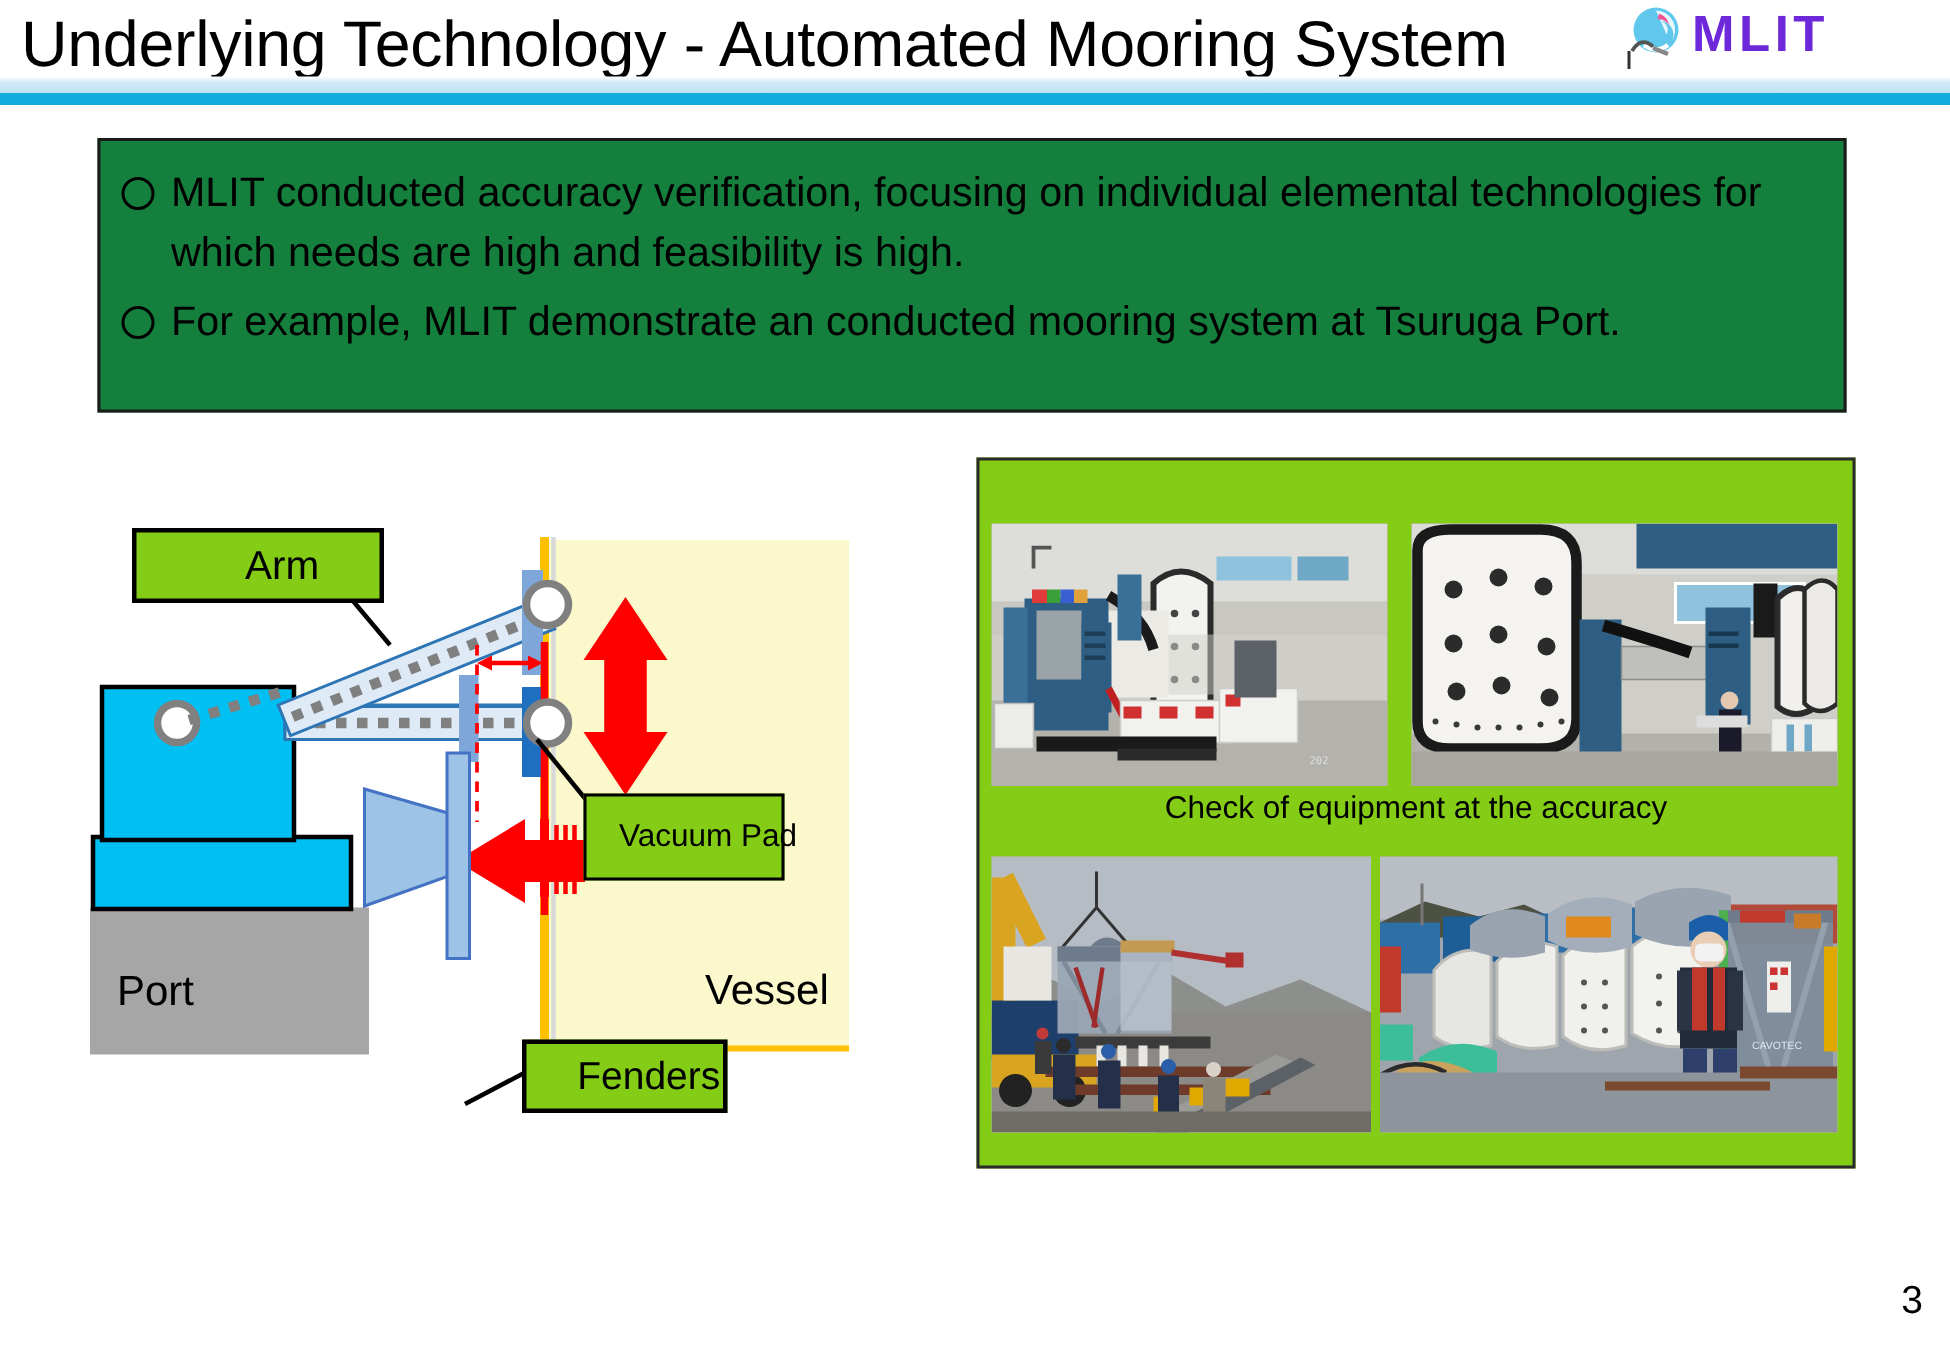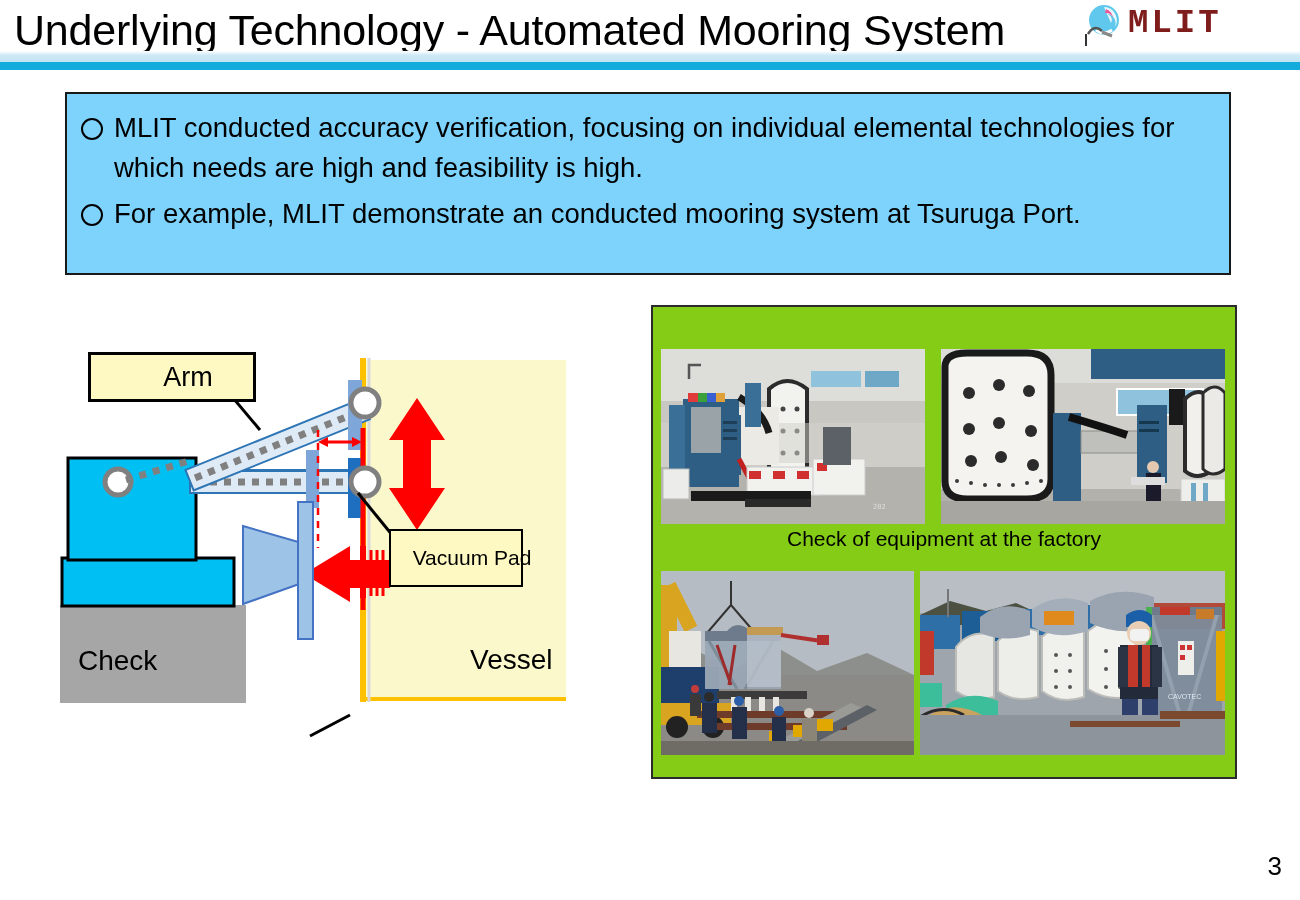--- a/index.html
+++ b/index.html
@@ -53,32 +53,32 @@
     position: absolute;
     left: 0px; top: 2px;
     width: 44px; height: 44px;
   }
   #mlit-word {
     position: absolute;
     left: 46px; top: 4px;
     font-size: 34px;
     font-weight: bold;
     letter-spacing: 3px;
-    color: #7f1d1d;
-    font-family: Liberation Mono, monospace;
+    color: #6d28d9;
+    font-family: Liberation Sans, sans-serif;
   }
 
   
   #bullet-box {
     position: absolute;
     left: 65px; top: 92px;
     width: 1166px; height: 183px;
     border: 2px solid #1a1a1a;
     box-sizing: border-box;
-    background: #7dd3fc;
+    background: #15803d;
   }
   .bullet-row {
     position: absolute;
     left: 14px;
     width: 1140px;
     display: flex;
     align-items: flex-start;
   }
   .bullet-mark {
     flex: 0 0 auto;
@@ -101,21 +101,21 @@
   #diagram {
     position: absolute;
     left: 60px; top: 340px;
     width: 540px; height: 420px;
   }
   #diagram svg { display: block; }
 
   .lbl-box {
     position: absolute;
     border: 3px solid #000;
-    background: #fef9c3;
+    background: #84cc16;
     box-sizing: border-box;
     display: flex;
     align-items: center;
     justify-content: center;
     color: #000;
     font-size: 26px;
     white-space: nowrap;
     padding-left: 32px;
   }
   #label-arm   { left: 88px;  top: 352px; width: 168px; height: 50px; font-size: 27px; }
@@ -274,21 +274,22 @@
       <rect x="238" y="162" width="15" height="137" fill="#9DC3E6" stroke="#4472C4" stroke-width="2"></rect>
     </g>
 
     <line x1="158" y1="40" x2="200" y2="90" stroke="#000" stroke-width="3"></line>
     <line x1="298" y1="153" x2="333" y2="196" stroke="#000" stroke-width="3"></line>
     <line x1="250" y1="396" x2="290" y2="375" stroke="#000" stroke-width="3"></line>
   </svg>
 
   <div class="lbl-box" id="label-arm" style="left:28px; top:12px; width:168px; height:50px;">Arm</div>
   <div class="lbl-box" id="label-vacuum" style="left:329px; top:189px; width:134px; height:58px;">Vacuum Pad</div>
-  <div id="label-quay" style="left:18px; top:305px;">Check</div>
+  <div class="lbl-box" id="label-fenders" style="left:288px; top:353px; width:137px; height:49px;">Fenders</div>
+  <div id="label-quay" style="left:18px; top:305px;">Port</div>
   <div id="label-vessel" style="left:410px; top:304px;">Vessel</div>
 </div>
 
 <div id="photo-panel">
 
   <div class="photo" id="photo-tl">
     <svg width="264" height="175" viewBox="0 0 264 175" preserveAspectRatio="none">
       <rect width="264" height="175" fill="#cfcdc8"></rect>
       <rect x="0" y="0" width="264" height="52" fill="#ddddd9"></rect>
       <rect x="0" y="52" width="264" height="22" fill="#c8c7c2"></rect>
@@ -385,21 +386,21 @@
       <rect x="205" y="124" width="15" height="30" fill="#1a1a2a"></rect>
       <rect x="190" y="128" width="34" height="8" fill="#ddd"></rect>
 
       <rect x="240" y="130" width="44" height="26" fill="#eeeeeb" stroke="#ccc"></rect>
       <rect x="250" y="134" width="5" height="18" fill="#6fa7c6"></rect>
       <rect x="262" y="134" width="5" height="18" fill="#6fa7c6"></rect>
       <rect x="0" y="152" width="284" height="23" fill="#a8a6a0"></rect>
     </svg>
   </div>
 
-  <div class="caption" id="caption-top">Check of equipment at the factory</div>
+  <div class="caption" id="caption-top">Check of equipment at the accuracy</div>
 
   <div class="photo" id="photo-bl">
     <svg width="253" height="184" viewBox="0 0 253 184" preserveAspectRatio="none">
       <rect width="253" height="184" fill="#b9bec4"></rect>
       <rect x="0" y="0" width="253" height="104" fill="#b6bcc3"></rect>
 
       <path d="M0 104 l40 -22 l34 16 l38 -24 l44 26 l50 -18 l47 22 l0 14 l-253 0 z" fill="#8d8f8c"></path>
       <rect x="0" y="104" width="253" height="80" fill="#8c8a86"></rect>
 
       <rect x="0" y="14" width="16" height="100" fill="#D9A521"></rect>

